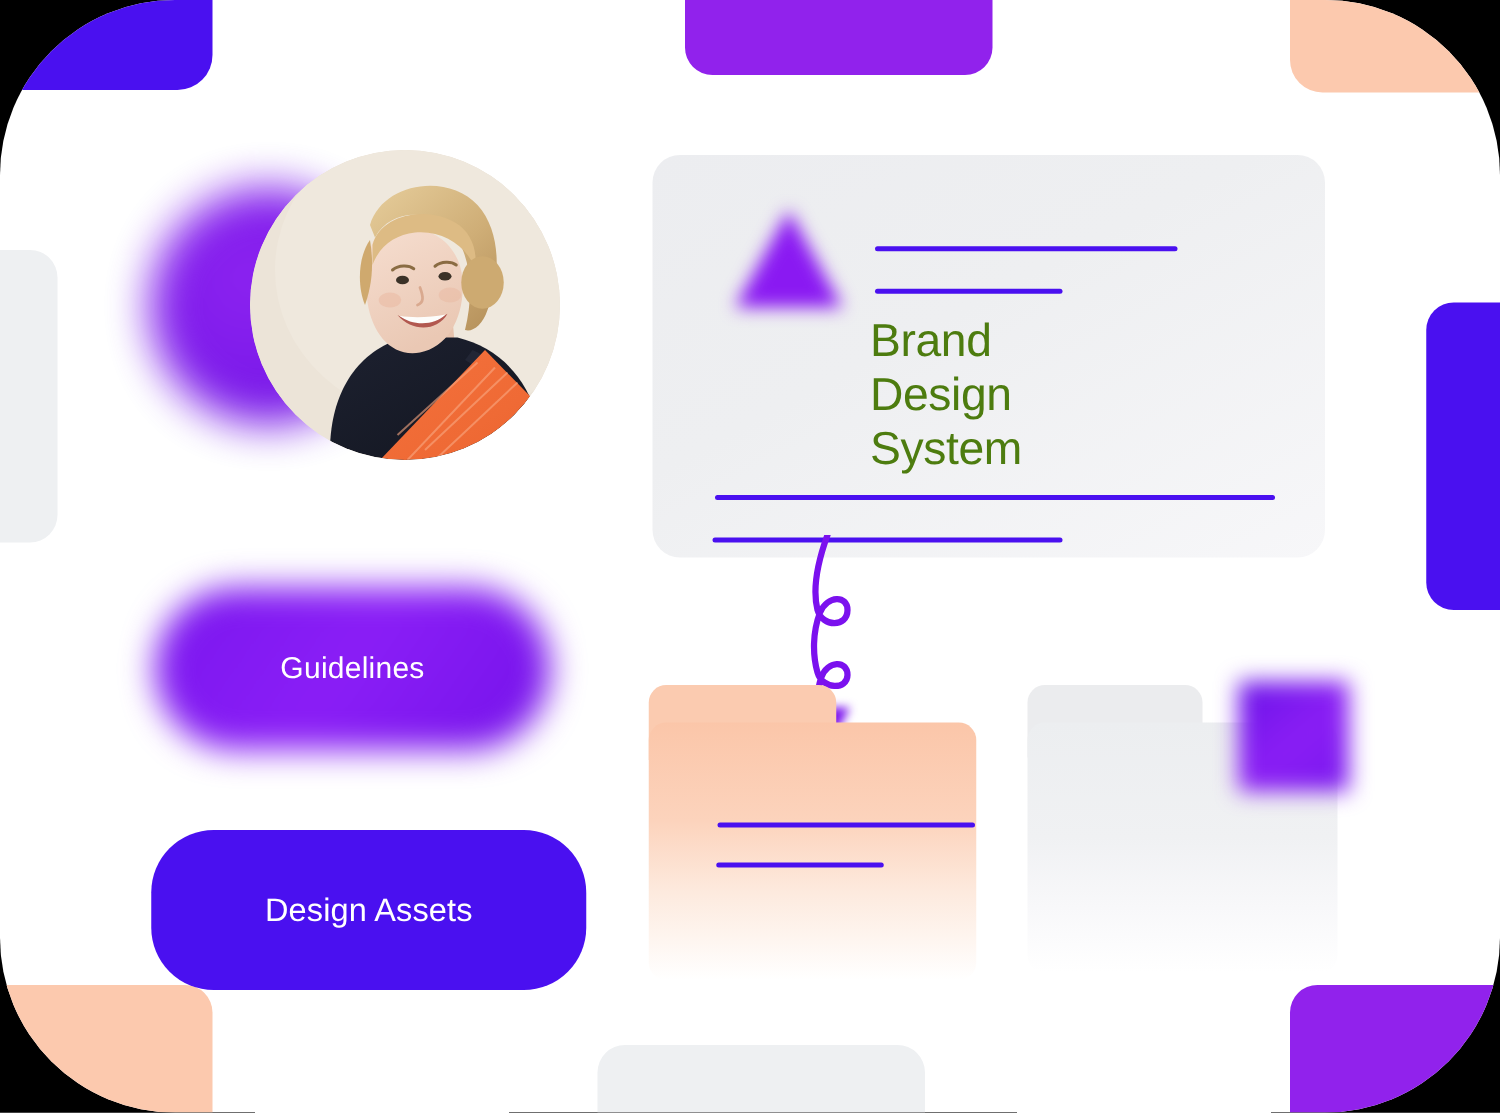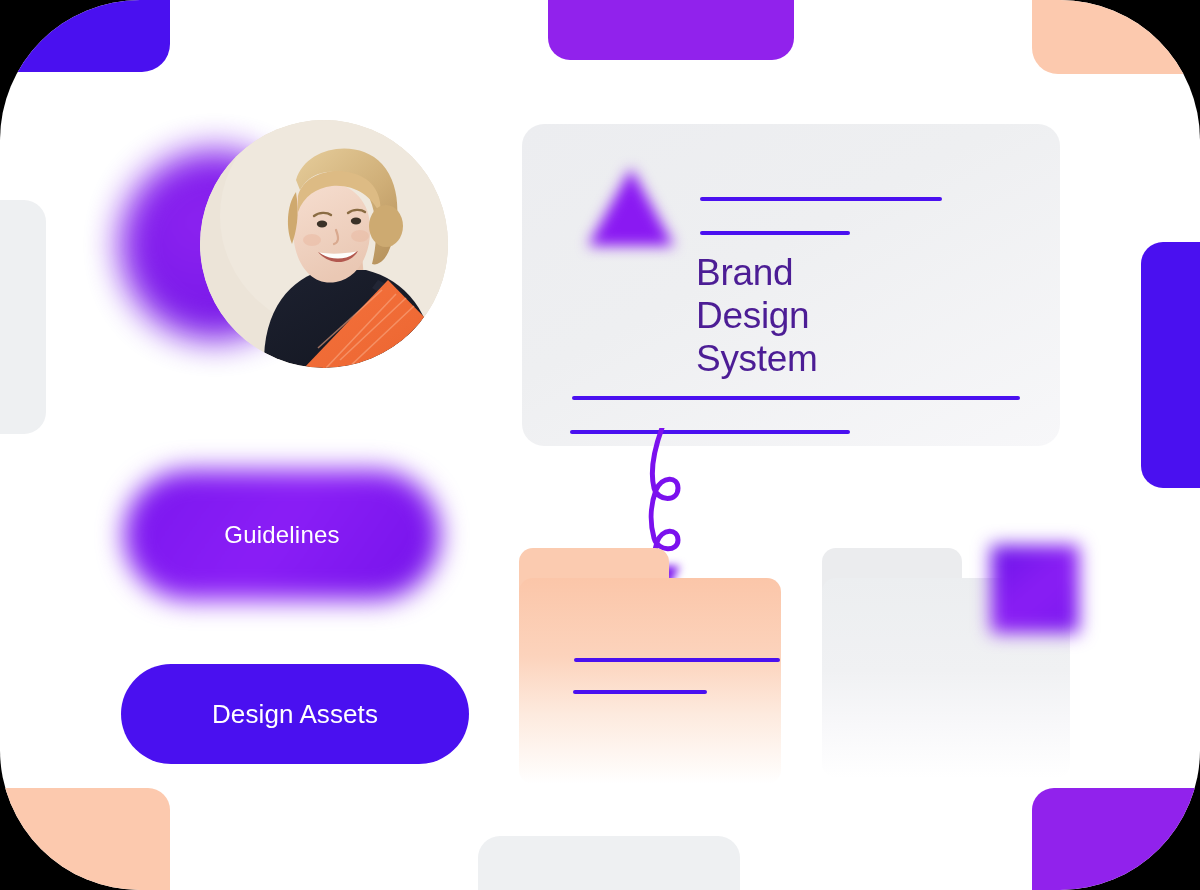--- a/index.html
+++ b/index.html
@@ -139,21 +139,21 @@
   #rule-2 { left: 700px; top: 231px; width: 150px; }
   #rule-3 { left: 572px; top: 396px; width: 448px; }
   #rule-4 { left: 570px; top: 430px; width: 280px; }
   #rule-5 { left: 574px; top: 658px; width: 206px; }
   #rule-6 { left: 573px; top: 690px; width: 134px; }
 
   #card-title {
     position: absolute;
     left: 696px; top: 251px;
     width: 260px;
-    color: #4c1d95;
+    color: #4d7c0f;
     font-size: 37px;
     line-height: 43px;
     font-weight: 400;
     letter-spacing: -0.3px;
     white-space: pre-line;
   }
 
   
   #squiggle-connector {
     position: absolute;
@@ -226,21 +226,21 @@
     align-items: center;
     justify-content: center;
     color: #ffffff;
     font-size: 24px;
     font-weight: 400;
     letter-spacing: 0.2px;
   }
   #design-assets-button {
     position: absolute;
     left: 121px; top: 664px;
-    width: 348px; height: 100px;
+    width: 348px; height: 128px;
     border-radius: 50px;
     background: #4a10f0;
     display: flex;
     align-items: center;
     justify-content: center;
   }
   #design-assets-label {
     color: #ffffff;
     font-size: 26px;
     font-weight: 400;

